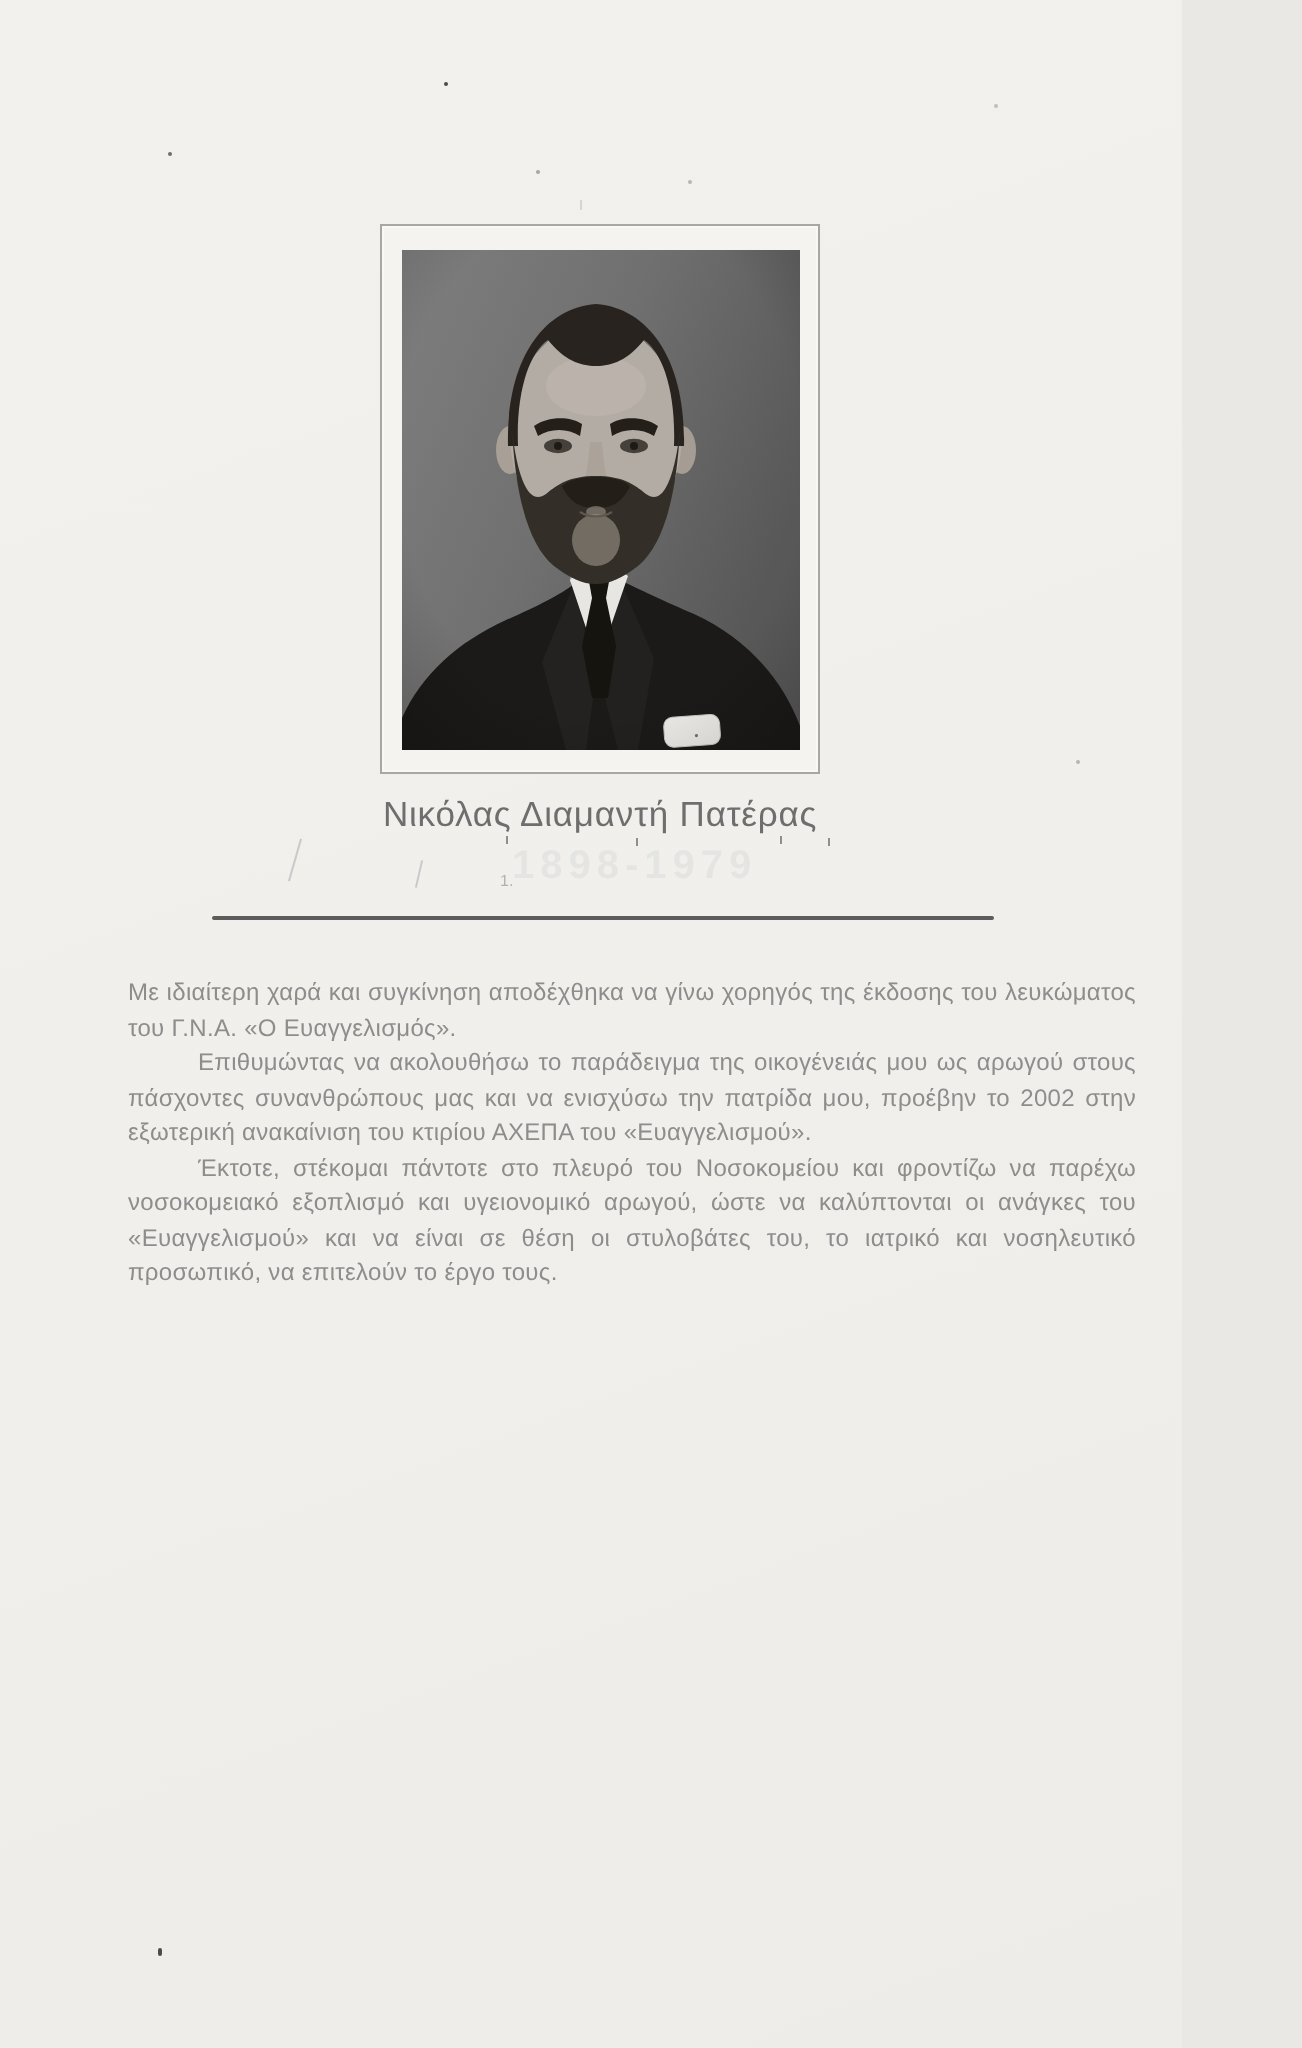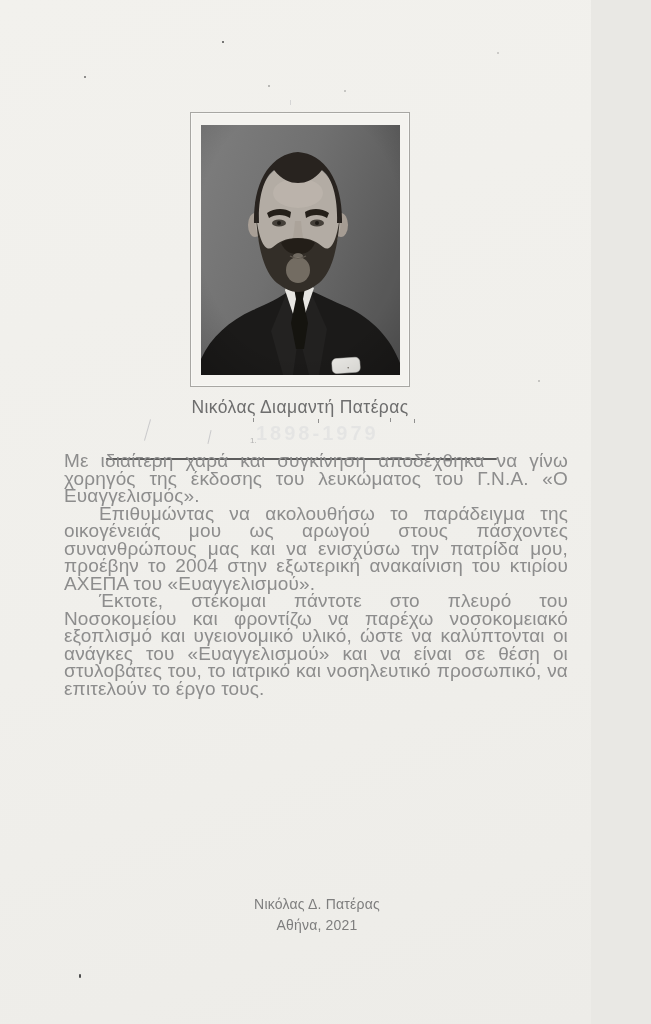--- a/index.html
+++ b/index.html
@@ -37,22 +37,22 @@
   .tick{position:absolute;width:1px;height:4px;background:#6f6f6f;opacity:.75;}
   .scratch{position:absolute;width:1px;background:#b9b9bd;opacity:.7;}
   .speck{position:absolute;width:2px;height:2px;border-radius:50%;background:#4c4c4c;}
   
   .rule{
     position:absolute;left:106px;top:458px;width:391px;height:2px;
     background:#5c5c5c;border-radius:1px;
   }
   
   .body-text{
-    position:absolute;left:64px;top:452px;width:504px;
-    font-size:19px;line-height:17.5px;color:#8d8d8d;
+    position:absolute;left:64px;top:488px;width:504px;
+    font-size:12px;line-height:17.5px;color:#8d8d8d;
     letter-spacing:.15px;text-align:justify;
   }
   .body-text p{margin:0;text-indent:35px;}
   .body-text p:first-child{text-indent:0;}
   
   .signature{
     position:absolute;left:67px;top:894px;width:500px;
     text-align:center;font-size:14px;line-height:21px;color:#7e7e7e;
     letter-spacing:.2px;
   }
@@ -142,22 +142,18 @@
   <div class="speck" style="left:344px;top:90px;opacity:.35;"></div>
   <div class="speck" style="left:497px;top:52px;opacity:.3;"></div>
   <div class="speck" style="left:611px;top:343px;opacity:.4;"></div>
   <div class="speck" style="left:538px;top:380px;opacity:.35;"></div>
   <div class="speck" style="left:79px;top:974px;width:2px;height:4px;border-radius:1px;"></div>
 
   <div class="rule"></div>
 
   <div class="body-text">
     <p>Με ιδιαίτερη χαρά και συγκίνηση αποδέχθηκα να γίνω χορηγός της έκδοσης του λευκώματος του Γ.Ν.Α. «Ο Ευαγγελισμός».</p>
-    <p>Επιθυμώντας να ακολουθήσω το παράδειγμα της οικογένειάς μου ως αρωγού στους πάσχοντες συνανθρώπους μας και να ενισχύσω την πατρίδα μου, προέβην το 2004 στην εξωτερική ανακαίνιση του κτιρίου ΑΧΕΠΑ του «Ευαγγελισμού».</p>
-    <p>Έκτοτε, στέκομαι πάντοτε στο πλευρό του Νοσοκομείου και φροντίζω να παρέχω νοσοκομειακό εξοπλισμό και υγειονομικό υλικό, ώστε να καλύπτονται οι ανάγκες του «Ευαγγελισμού» και να είναι σε θέση οι στυλοβάτες του, το ιατρικό και νοσηλευτικό προσωπικό, να επιτελούν το έργο τους.</p>
+    <p>Επιθυμώντας να ακολουθήσω το παράδειγμα της οικογένειάς μου ως αρωγού στους πάσχοντες συνανθρώπους μας και να ενισχύσω την πατρίδα μου, προέβην το 2002 στην εξωτερική ανακαίνιση του κτιρίου ΑΧΕΠΑ του «Ευαγγελισμού».</p>
+    <p>Έκτοτε, στέκομαι πάντοτε στο πλευρό του Νοσοκομείου και φροντίζω να παρέχω νοσοκομειακό εξοπλισμό και υγειονομικό αρωγού, ώστε να καλύπτονται οι ανάγκες του «Ευαγγελισμού» και να είναι σε θέση οι στυλοβάτες του, το ιατρικό και νοσηλευτικό προσωπικό, να επιτελούν το έργο τους.</p>
   </div>
 
-  <div class="signature">
-    <div>Νικόλας Δ. Πατέρας</div>
-    <div>Αθήνα, 2021</div>
-  </div>
 
 </div>
 
 </body></html>

